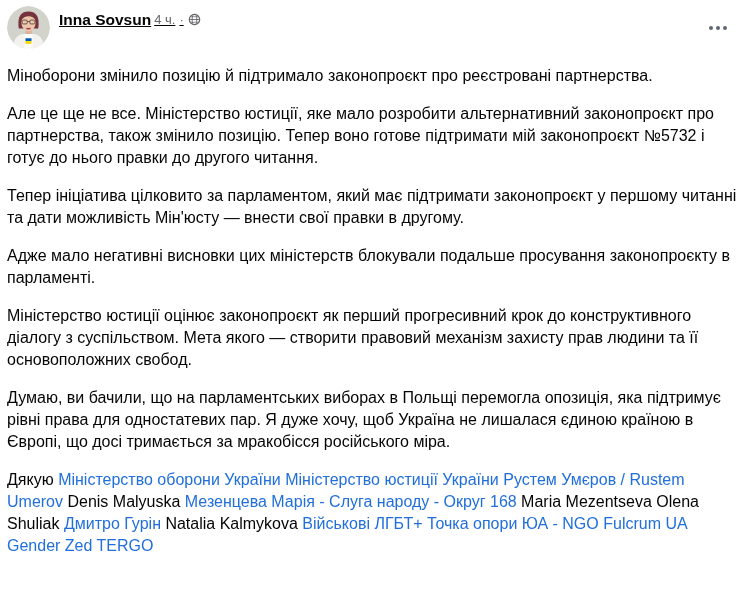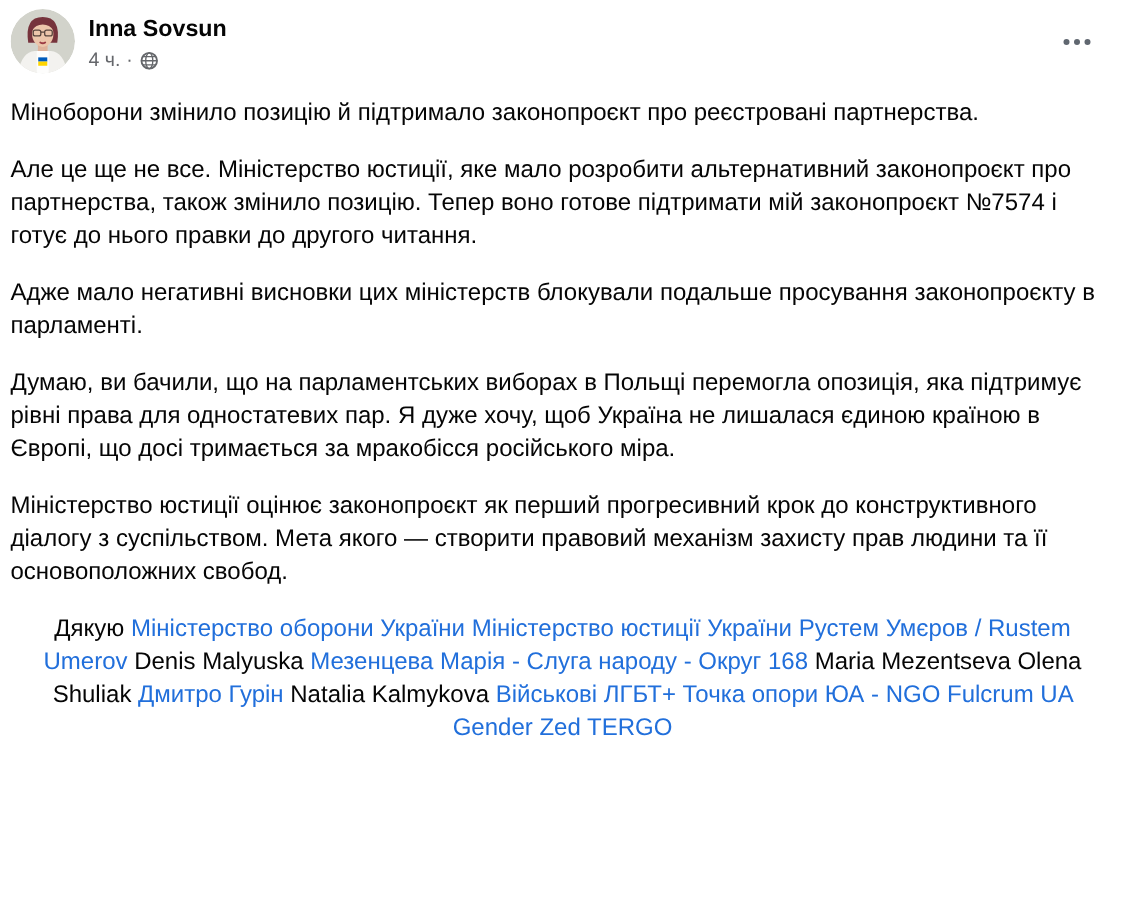--- a/index.html
+++ b/index.html
@@ -16,42 +16,42 @@
     font-family:"Liberation Sans",sans-serif;
     color:var(--text);
   }
   .post{padding:6px 8px 0 7px;}
   .header{display:flex;align-items:flex-start;gap:9px;}
   .avatar{
     width:43px;height:43px;border-radius:50%;overflow:hidden;flex:0 0 auto;
     cursor:pointer;
   }
   .avatar svg{display:block;width:100%;height:100%;}
-  .header-info{display:flex;flex-direction:column;padding-top:4px;gap:3px;}
+  .header-info{display:flex;flex-direction:row;padding-top:4px;gap:3px;text-decoration:underline;}
   .author{
     font-size:15.5px;font-weight:700;line-height:19px;color:var(--text);
     cursor:pointer;
   }
   .meta{
     display:flex;align-items:center;gap:4px;
     font-size:13px;color:var(--secondary);line-height:16px;text-align:right;
   }
   .meta .timestamp{cursor:pointer;}
   .globe{display:inline-flex;align-items:center;}
   .globe svg{display:block;}
   .menu-btn{
     margin-left:auto;margin-top:14px;margin-right:10px;
     display:flex;gap:3px;align-items:center;cursor:pointer;padding:6px;
   }
   .menu-btn .dot{
     width:4px;height:4px;border-radius:50%;background:#606770;display:block;
   }
   .body{margin-top:14px;font-size:16px;line-height:22px;}
   .para{margin:16px 0 10px 0;white-space:pre-wrap;}
-  .para:last-child{margin-bottom:0;text-align:center;}
+  .para:last-child{margin-bottom:0;}
   .mention-link{color:var(--link);text-decoration:none;cursor:pointer;}
 </style>
 </head>
 <body>
 
 <div class="post">
 
   <div class="header">
 
     <div class="avatar">
@@ -94,20 +94,21 @@
     <div class="menu-btn">
       <span class="dot"></span>
       <span class="dot"></span>
       <span class="dot"></span>
     </div>
 
   </div>
 
   <div class="body">
       <div class="para">Міноборони змінило позицію й підтримало законопроєкт про реєстровані партнерства.</div>
-      <div class="para">Але це ще не все. Міністерство юстиції, яке мало розробити альтернативний законопроєкт про партнерства, також змінило позицію. Тепер воно готове підтримати мій законопроєкт №7574 і готує до нього правки до другого читання.</div>
+      <div class="para">Але це ще не все. Міністерство юстиції, яке мало розробити альтернативний законопроєкт про партнерства, також змінило позицію. Тепер воно готове підтримати мій законопроєкт №5732 і готує до нього правки до другого читання.</div>
+      <div class="para">Тепер ініціатива цілковито за парламентом, який має підтримати законопроєкт у першому читанні та дати можливість Мін'юсту — внести свої правки в другому.</div>
       <div class="para">Адже мало негативні висновки цих міністерств блокували подальше просування законопроєкту в парламенті.</div>
+      <div class="para">Міністерство юстиції оцінює законопроєкт як перший прогресивний крок до конструктивного діалогу з суспільством. Мета якого — створити правовий механізм захисту прав людини та її основоположних свобод.</div>
       <div class="para">Думаю, ви бачили, що на парламентських виборах в Польщі перемогла опозиція, яка підтримує рівні права для одностатевих пар. Я дуже хочу, щоб Україна не лишалася єдиною країною в Європі, що досі тримається за мракобісся російського міра.</div>
-      <div class="para">Міністерство юстиції оцінює законопроєкт як перший прогресивний крок до конструктивного діалогу з суспільством. Мета якого — створити правовий механізм захисту прав людини та її основоположних свобод.</div>
       <div class="para"><span>Дякую </span><a class="mention-link">Міністерство оборони України</a><span> </span><a class="mention-link">Міністерство юстиції України</a><span> </span><a class="mention-link">Рустем Умєров / Rustem Umerov</a><span> Denis Malyuska </span><a class="mention-link">Мезенцева Марія - Слуга народу - Округ 168</a><span> Maria Mezentseva Olena Shuliak </span><a class="mention-link">Дмитро Гурін</a><span> Natalia Kalmykova </span><a class="mention-link">Військові ЛГБТ+ Точка опори ЮА - NGO Fulcrum UA</a><span> </span><a class="mention-link">Gender Zed</a><span> </span><a class="mention-link">TERGO</a></div>
     </div>
 
 </div>
 
 </body></html>

